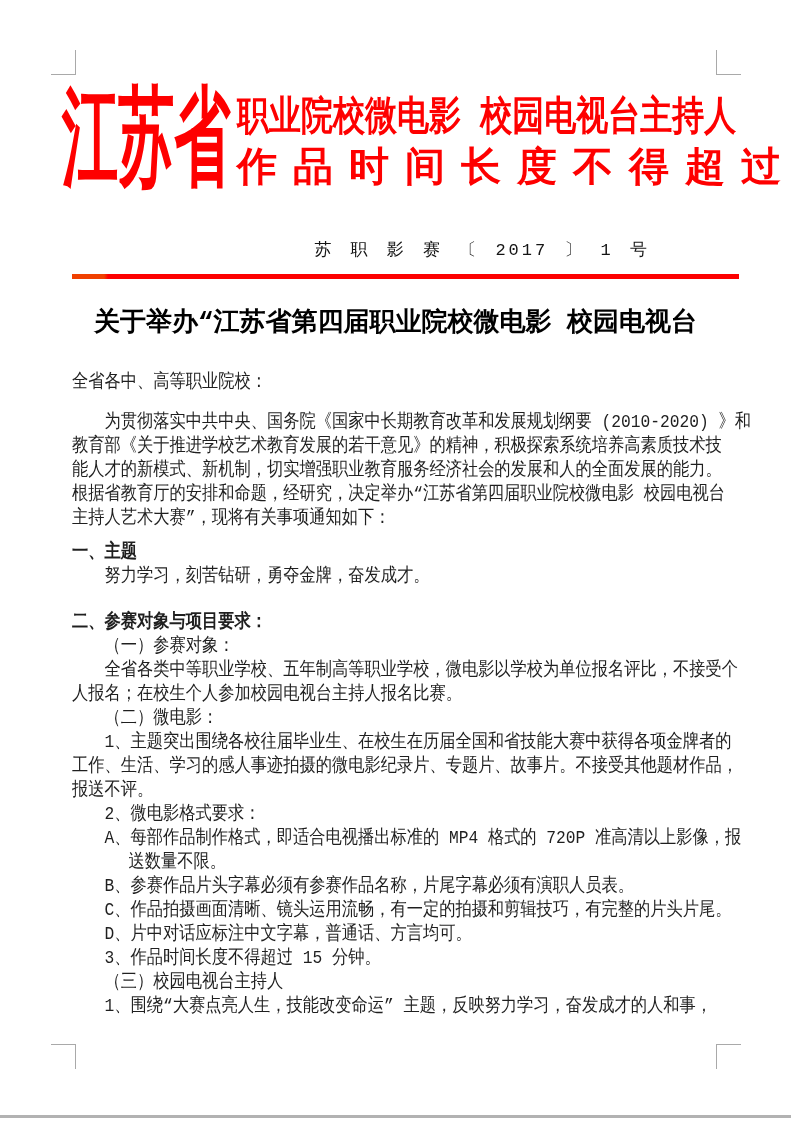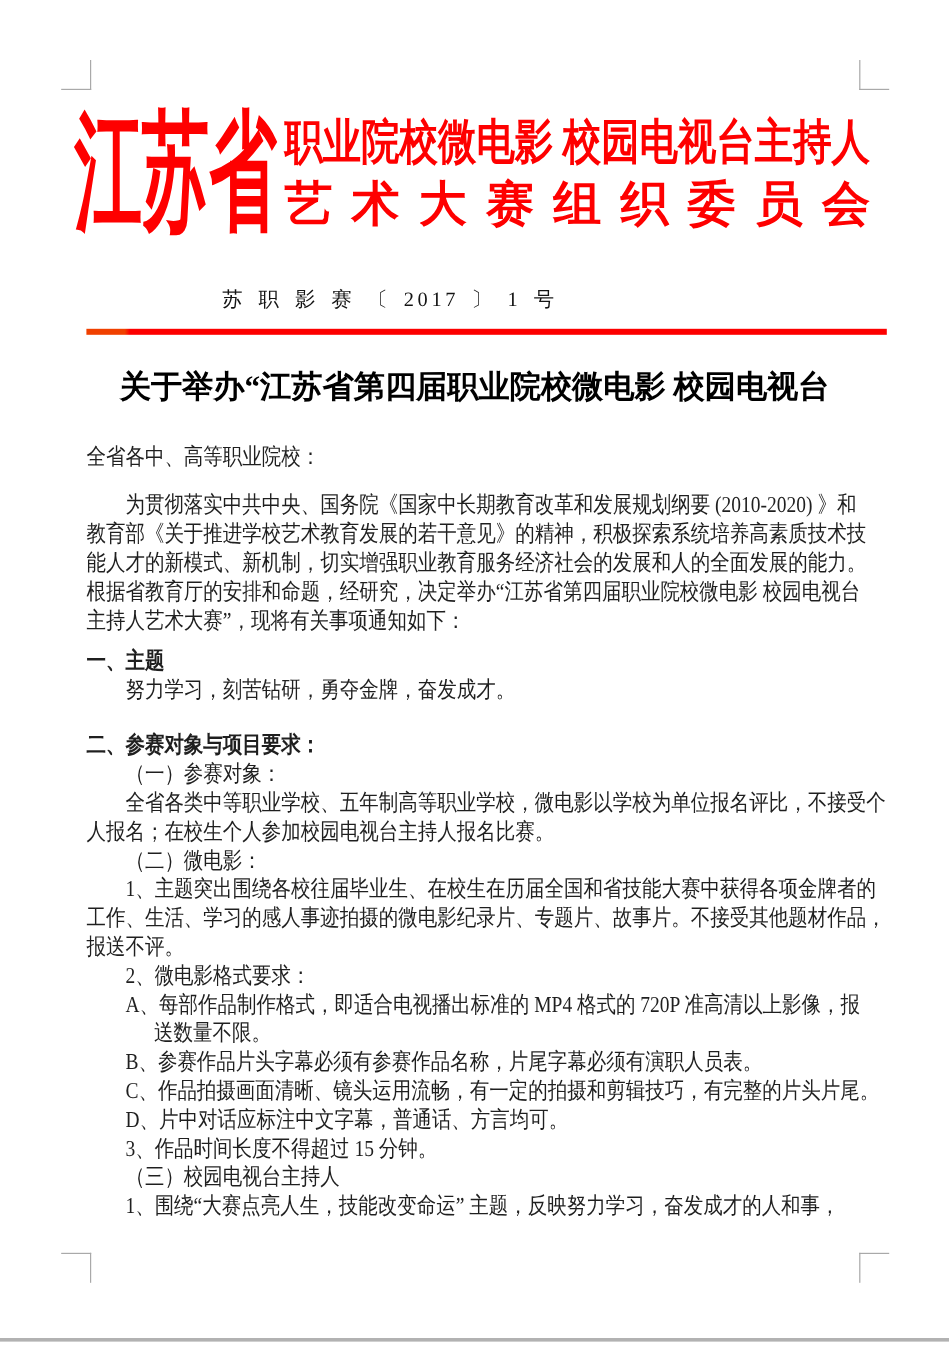--- a/index.html
+++ b/index.html
@@ -1,18 +1,18 @@
 <!DOCTYPE html>
 <html><head>
 <meta charset="utf-8">
 <style>
   html,body { margin:0; padding:0; background:#ffffff; }
   .page {
     position:relative; width:791px; height:1122px; background:#ffffff;
-    font-family:Liberation Serif, serif; overflow:hidden;
+    font-family:Liberation Mono, monospace; overflow:hidden;
     color:#1f1f1f;
   }
   
   .mark { position:absolute; width:24px; height:24px; }
   .mark.tl { left:51px; top:50px;  border-right:1px solid #a9a9a9; border-bottom:1px solid #a9a9a9; }
   .mark.tr { left:716px; top:50px; border-left:1px solid #a9a9a9;  border-bottom:1px solid #a9a9a9; }
   .mark.bl { left:51px; top:1044px;  border-right:1px solid #a9a9a9; border-top:1px solid #a9a9a9; }
   .mark.br { left:716px; top:1044px; border-left:1px solid #a9a9a9;  border-top:1px solid #a9a9a9; }
 
   
@@ -25,21 +25,21 @@
   .org-line1 {
     font-size:40px; line-height:44px; white-space:nowrap;
     transform:scaleX(0.8); transform-origin:left top;
   }
   .org-line2 {
     font-size:40px; line-height:44px; margin-top:7px; white-space:nowrap;
     letter-spacing:16px; margin-right:-16px;
   }
 
   .doc-number {
-    position:absolute; left:0; top:238px; width:650px; text-align:center;
+    position:absolute; left:0; top:238px; width:650px; text-align:right;
     font-size:17px; letter-spacing:3px; word-spacing:3px; color:#141414; white-space:pre;
   }
 
   .red-rule {
     position:absolute; left:72px; top:274px; width:667px; height:5px;
     background:linear-gradient(to right, #f04000 0px, #f04000 32px, #fd0000 36px);
   }
 
   .title-block {
     position:absolute; left:0; top:303px; width:791px; text-align:center;
@@ -63,21 +63,21 @@
 
   <div class="mark tl"></div>
   <div class="mark tr"></div>
   <div class="mark bl"></div>
   <div class="mark br"></div>
 
   <div class="org-large">江苏省</div>
 
   <div class="org-lines">
     <div class="org-line1">职业院校微电影 校园电视台主持人</div>
-    <div class="org-line2">艺术大赛组织委员会</div>
+    <div class="org-line2">作品时间长度不得超过</div>
   </div>
 
   <div class="doc-number">苏 职 影 赛 〔 2017 〕 1 号</div>
 
   <div class="red-rule"></div>
 
   <div class="title-block">
     <div>关于举办“江苏省第四届职业院校微电影 校园电视台</div>
   </div>
 

